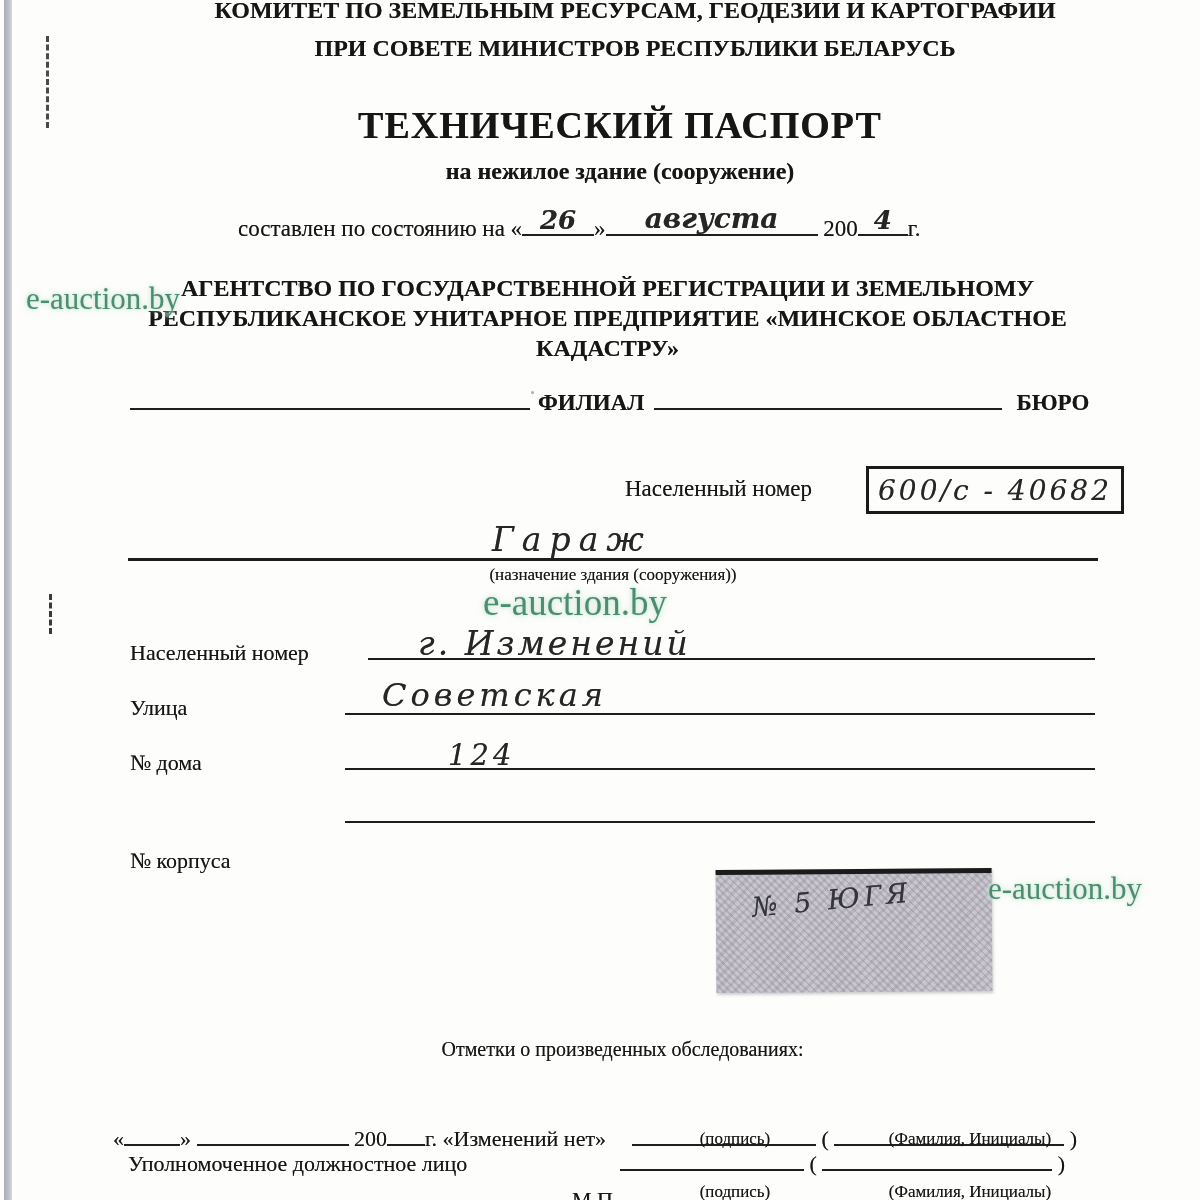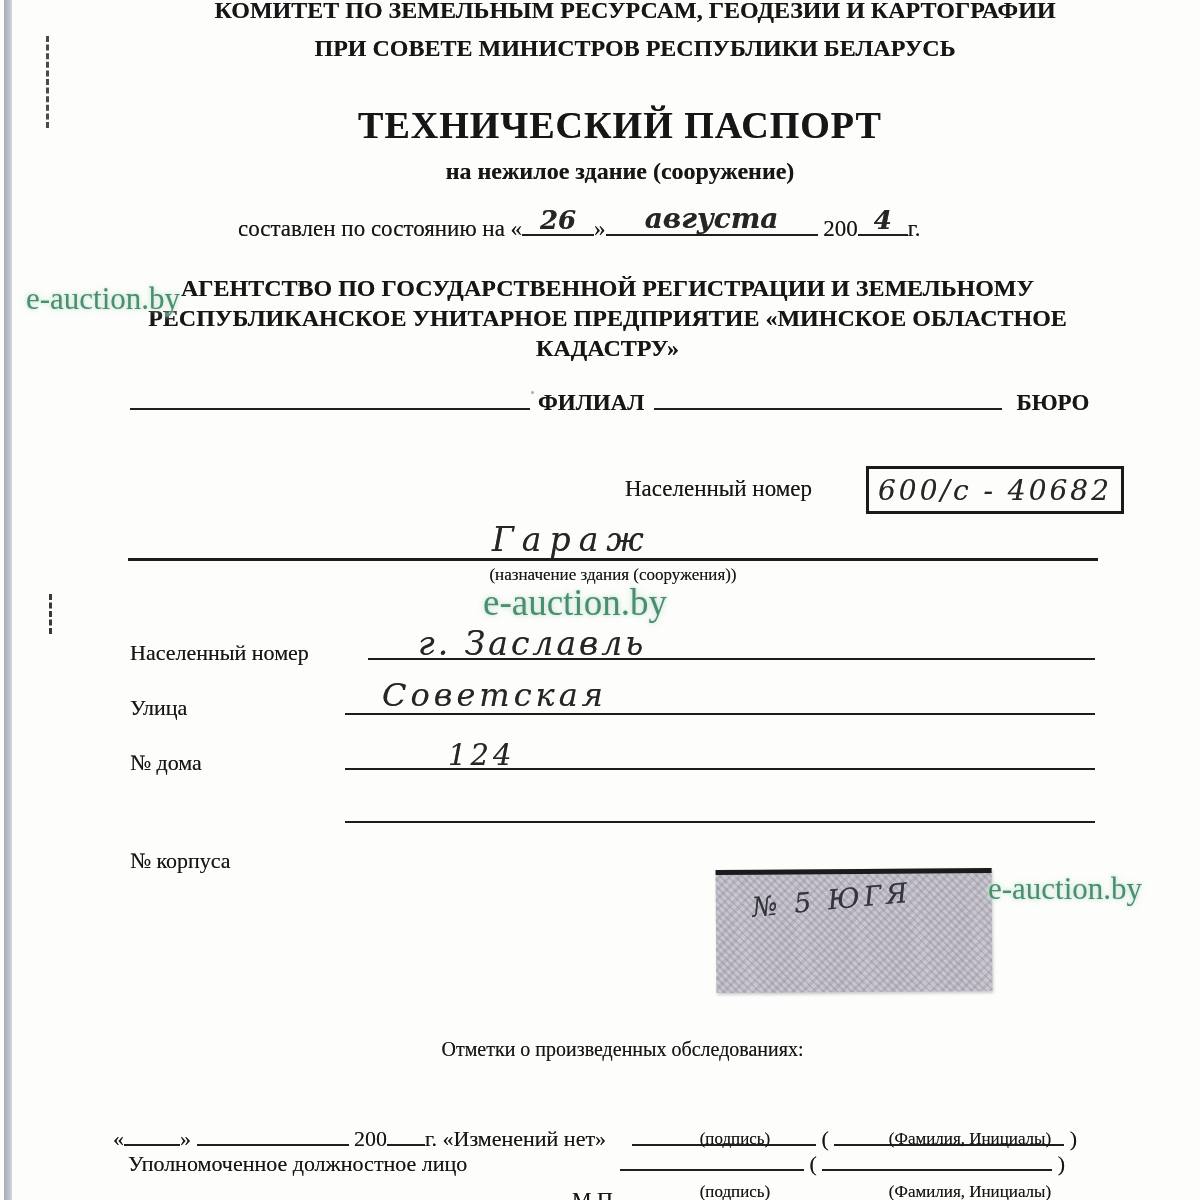--- a/index.html
+++ b/index.html
@@ -116,21 +116,21 @@
   </div>
 
   <div class="t hw" style="left:492px;top:520px;font-size:33px;letter-spacing:8px;">Гараж</div>
   <div class="fline" style="left:128px;right:102px;top:558px;border-bottom-width:3px;"></div>
   <div class="t ctr printed small-cap" style="top:565px;padding-left:26px;">(назначение здания (сооружения))</div>
 
   <div class="wm" style="left:483px;top:581px;font-size:37px;">e-auction.by</div>
 
   <div class="t printed" style="left:130px;top:640px;font-size:22px;">Населенный номер</div>
   <div class="fline" style="left:368px;right:105px;top:658px;"></div>
-  <div class="t hw" style="left:418px;top:624px;font-size:33px;letter-spacing:3px;">г. Заславль</div>
+  <div class="t hw" style="left:418px;top:624px;font-size:33px;letter-spacing:3px;">г. Изменений</div>
 
   <div class="t printed" style="left:130px;top:695px;font-size:22px;">Улица</div>
   <div class="fline" style="left:345px;right:105px;top:713px;"></div>
   <div class="t hw" style="left:382px;top:676px;font-size:32px;letter-spacing:4px;">Советская</div>
 
   <div class="t printed" style="left:130px;top:750px;font-size:22px;">№ дома</div>
   <div class="fline" style="left:345px;right:105px;top:768px;"></div>
   <div class="t hw" style="left:448px;top:738px;font-size:29px;letter-spacing:4px;">124</div>
 
   <div class="t printed" style="left:130px;top:848px;font-size:22px;">№ корпуса</div>

